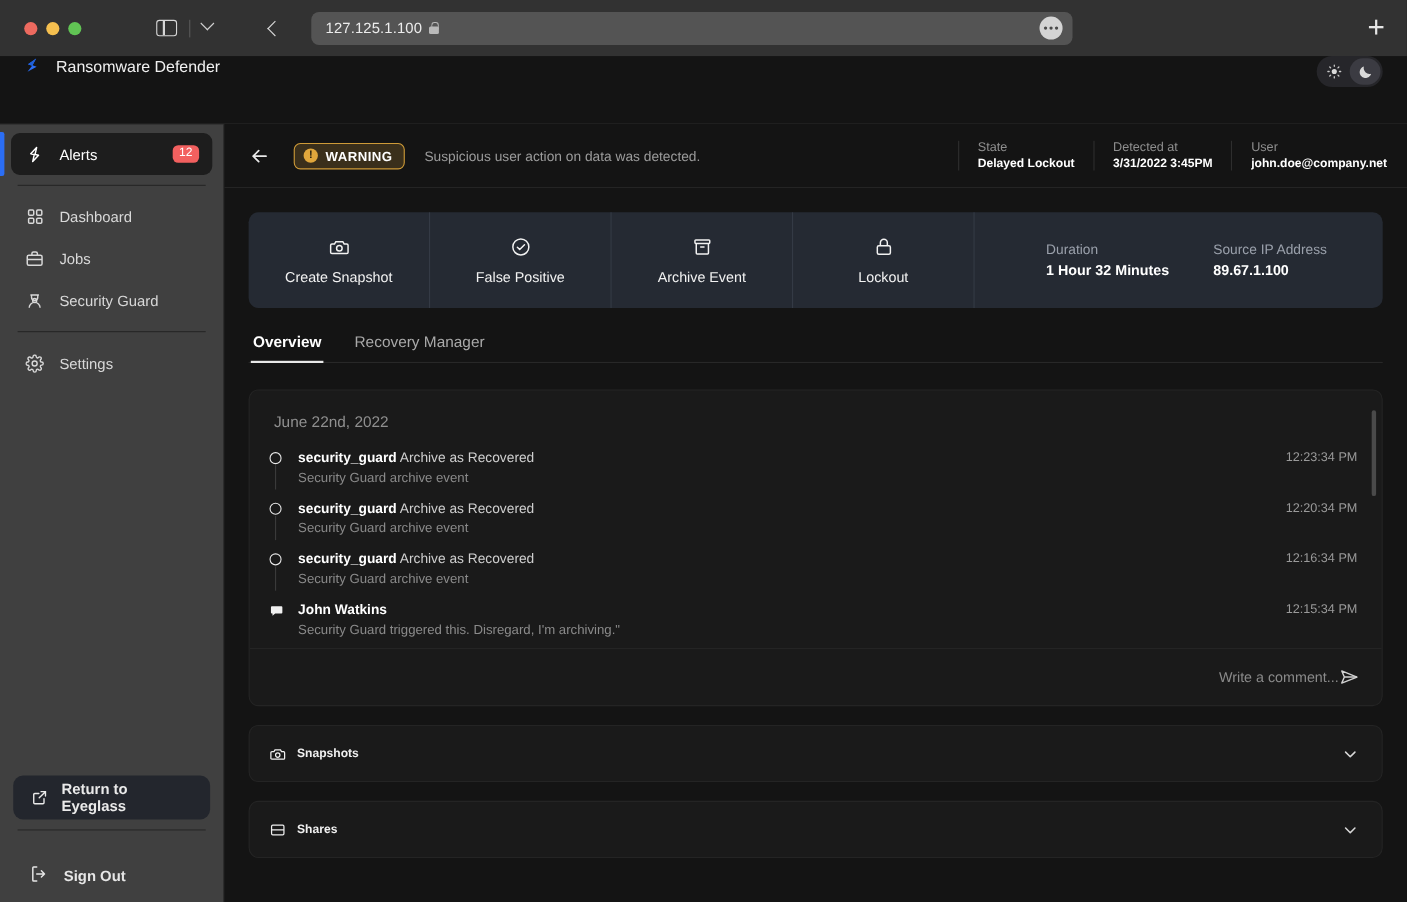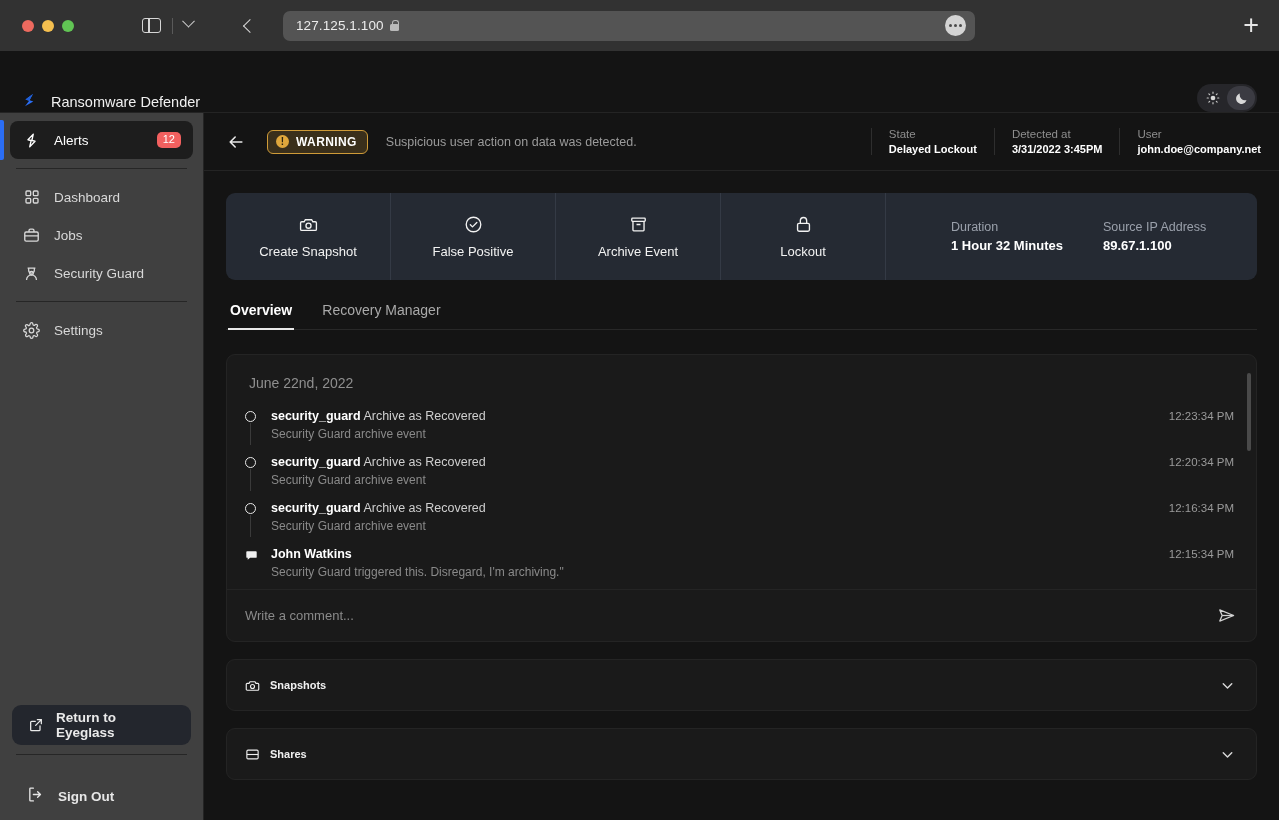--- a/index.html
+++ b/index.html
@@ -51,21 +51,21 @@
   }
   .url-dots i { width: 3px; height: 3px; border-radius: 50%; background: #4a4a4a; display: block; }
   .plus-btn { margin-left: auto; color: #e6e6e6; font-size: 27px; font-weight: 300; line-height: 1; padding-right: 6px; }
 
   
   .app { flex: 1; display: flex; flex-direction: column; background: #141414; min-height: 0; }
 
   .topbar {
     height: 62px; min-height: 62px;
     background: #141414;
-    display: flex; align-items: flex-end;
+    display: flex; align-items: flex-start;
     padding: 0 22px 0 20px;
     border-bottom: 1px solid #242424;
   }
   .brand { display: flex; align-items: center; gap: 11px; }
   .brand-name { color: #f0f0f0; font-size: 14.5px; }
   .theme-toggle {
     margin-left: auto;
     width: 60px; height: 28px; border-radius: 14px;
     background: #26262a; display: flex; align-items: center;
     padding: 2px; position: relative;
@@ -187,21 +187,21 @@
   .entry-line2 { color: #8a8a8a; font-size: 12px; margin-top: 4px; }
   .entry-time { color: #9a9a9a; font-size: 11.5px; white-space: nowrap; padding-left: 14px; padding-top: 1px; }
 
   .comment-box {
     border-top: 1px solid #242424;
     display: flex; align-items: center;
     padding: 0 20px 0 18px; height: 52px; margin-top: 6px;
   }
   .comment-input {
     flex: 1; background: transparent; border: none; outline: none;
-    color: #e6e6e6; font-size: 13px; font-family: "Liberation Sans", sans-serif;
+    color: #e6e6e6; font-size: 13px; font-family: "Liberation Sans", sans-serif; text-align: right;
   }
   .comment-input::placeholder { color: #8a8a8a; }
 
   .collapse-card {
     margin: 17px 6px 0; background: #1a1a1a;
     border: 1px solid #242424; border-radius: 9px;
     height: 52px; display: flex; align-items: center;
     padding: 0 20px 0 18px;
   }
   .cc-title { color: #f0f0f0; font-size: 11px; font-weight: bold; margin-left: 10px; }

